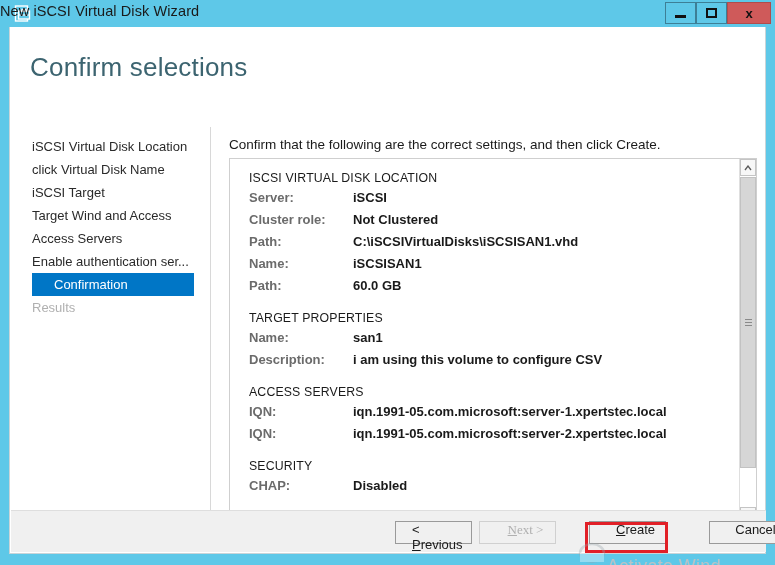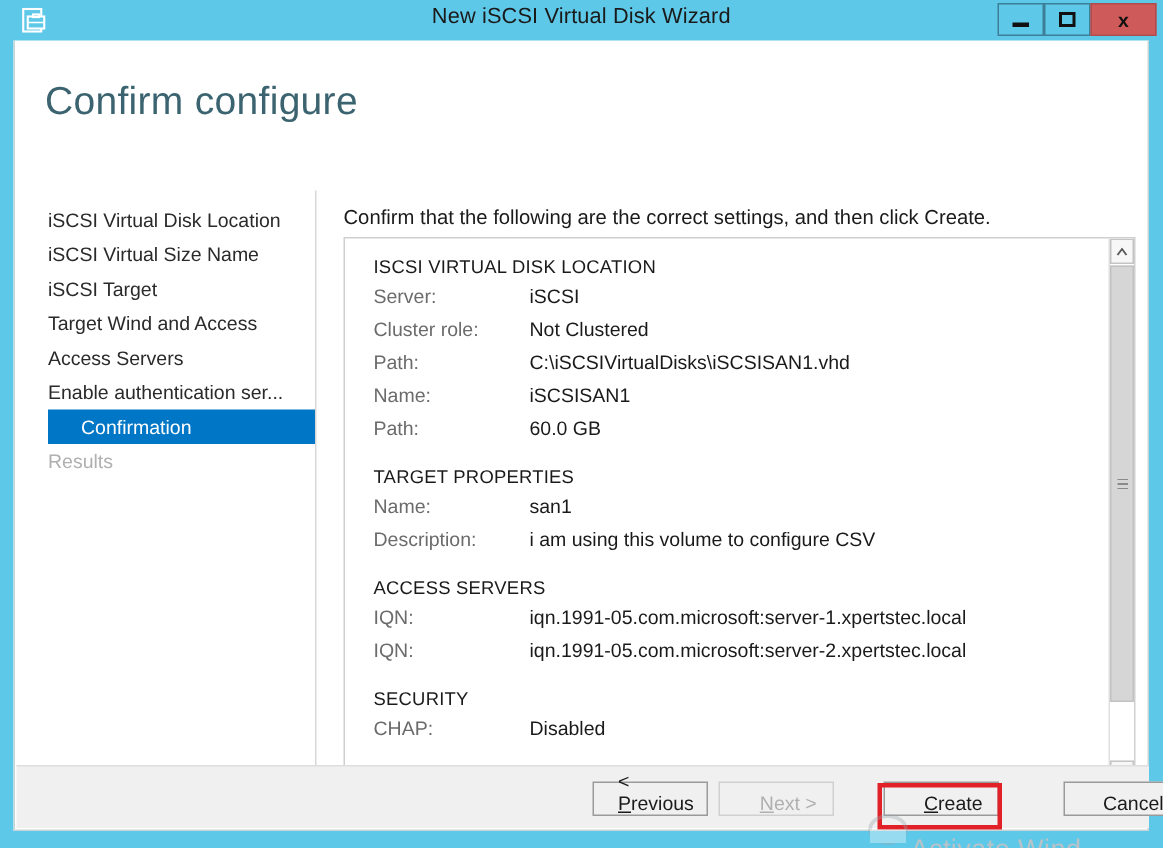--- a/index.html
+++ b/index.html
@@ -29,21 +29,20 @@
   }
   #app-icon {
     position: absolute;
     left: 13px; top: 4px;
     width: 19px; height: 19px;
   }
   #title-text {
     position: absolute;
     left: 0; top: 3px;
     width: 775px;
-    text-align: center;
     font-size: 14.5px;
     color: #1a1a1a;
     letter-spacing: 0.1px;
   }
   .winbtn {
     position: absolute;
     top: 2px;
     height: 22px;
     border: 1px solid #3d7f96;
     background: #5ec8e8;
@@ -102,21 +101,21 @@
     padding-left: 22px;
     font-size: 13px;
     color: #2a2a2a;
     white-space: nowrap;
     overflow: hidden;
     cursor: default;
   }
   .nav-item.selected {
     background: #0076c6;
     color: #ffffff;
-    width: 178px;
+    width: 162px;
     margin-left: 22px;
     padding-left: 22px;
   }
   .nav-item.disabled { color: #b0b0b0; }
 
   
   #content-intro {
     position: absolute;
     left: 219px; top: 110px;
     font-size: 13.5px;
@@ -149,20 +148,21 @@
     margin-bottom: 2px;
     white-space: nowrap;
   }
   .sec-head.first { margin-top: 0; }
 
   .row {
     display: flex;
     line-height: 22px;
     font-size: 13px;
     white-space: nowrap;
+    font-weight: bold;
   }
   .row .k {
     width: 104px;
     flex: 0 0 104px;
     color: #6b6b6b;
   }
   .row .v { color: #1a1a1a; }
 
   
   #scrollbar {
@@ -215,28 +215,28 @@
   }
   .btn {
     position: absolute;
     top: 10px;
     height: 23px;
     font-size: 13px;
     color: #1a1a1a;
     background: #f0f0f0;
     border: 1px solid #9a9a9a;
     display: flex;
-    align-items: flex-end;
+    align-items: flex-start;
     justify-content: center;
     cursor: default;
     font-family: "Liberation Sans", sans-serif;
     padding-left: 16px;
   }
   .btn u { text-decoration: underline; }
-  .btn.disabled { color: #b0b0b0; border-color: #d0d0d0; }
+  .btn.disabled { color: #b0b0b0; border-color: #d0d0d0; font-family: Liberation Serif, serif; }
   #btn-previous { left: 384px; width: 77px; }
   #btn-next     { left: 468px; width: 77px; }
   #btn-create   { left: 578px; width: 77px; }
   #btn-cancel   { left: 698px; width: 77px; }
 
   #create-highlight {
     position: absolute;
     left: 585px; top: 522px;
     width: 83px; height: 31px;
     border: 3px solid #e12027;
@@ -283,25 +283,25 @@
     <div class="winbtn" id="btn-max">
       <span class="glyph-max"></span>
     </div>
     <div class="winbtn" id="btn-close">
       <span>x</span>
     </div>
   </div>
 
   <div id="client">
 
-    <h1 id="page-title">Confirm configure</h1>
+    <h1 id="page-title">Confirm selections</h1>
 
     <div id="nav">
         <div class="nav-item"><span>iSCSI Virtual Disk Location</span></div>
-        <div class="nav-item"><span>iSCSI Virtual Size Name</span></div>
+        <div class="nav-item"><span>click Virtual Disk Name</span></div>
         <div class="nav-item"><span>iSCSI Target</span></div>
         <div class="nav-item"><span>Target Wind and Access</span></div>
         <div class="nav-item"><span>Access Servers</span></div>
         <div class="nav-item"><span>Enable authentication ser...</span></div>
         <div class="nav-item selected"><span>Confirmation</span></div>
         <div class="nav-item disabled"><span>Results</span></div>
       </div>
     <div id="nav-divider"></div>
 
     <div id="content-intro">Confirm that the following are the correct settings, and then click Create.</div>

